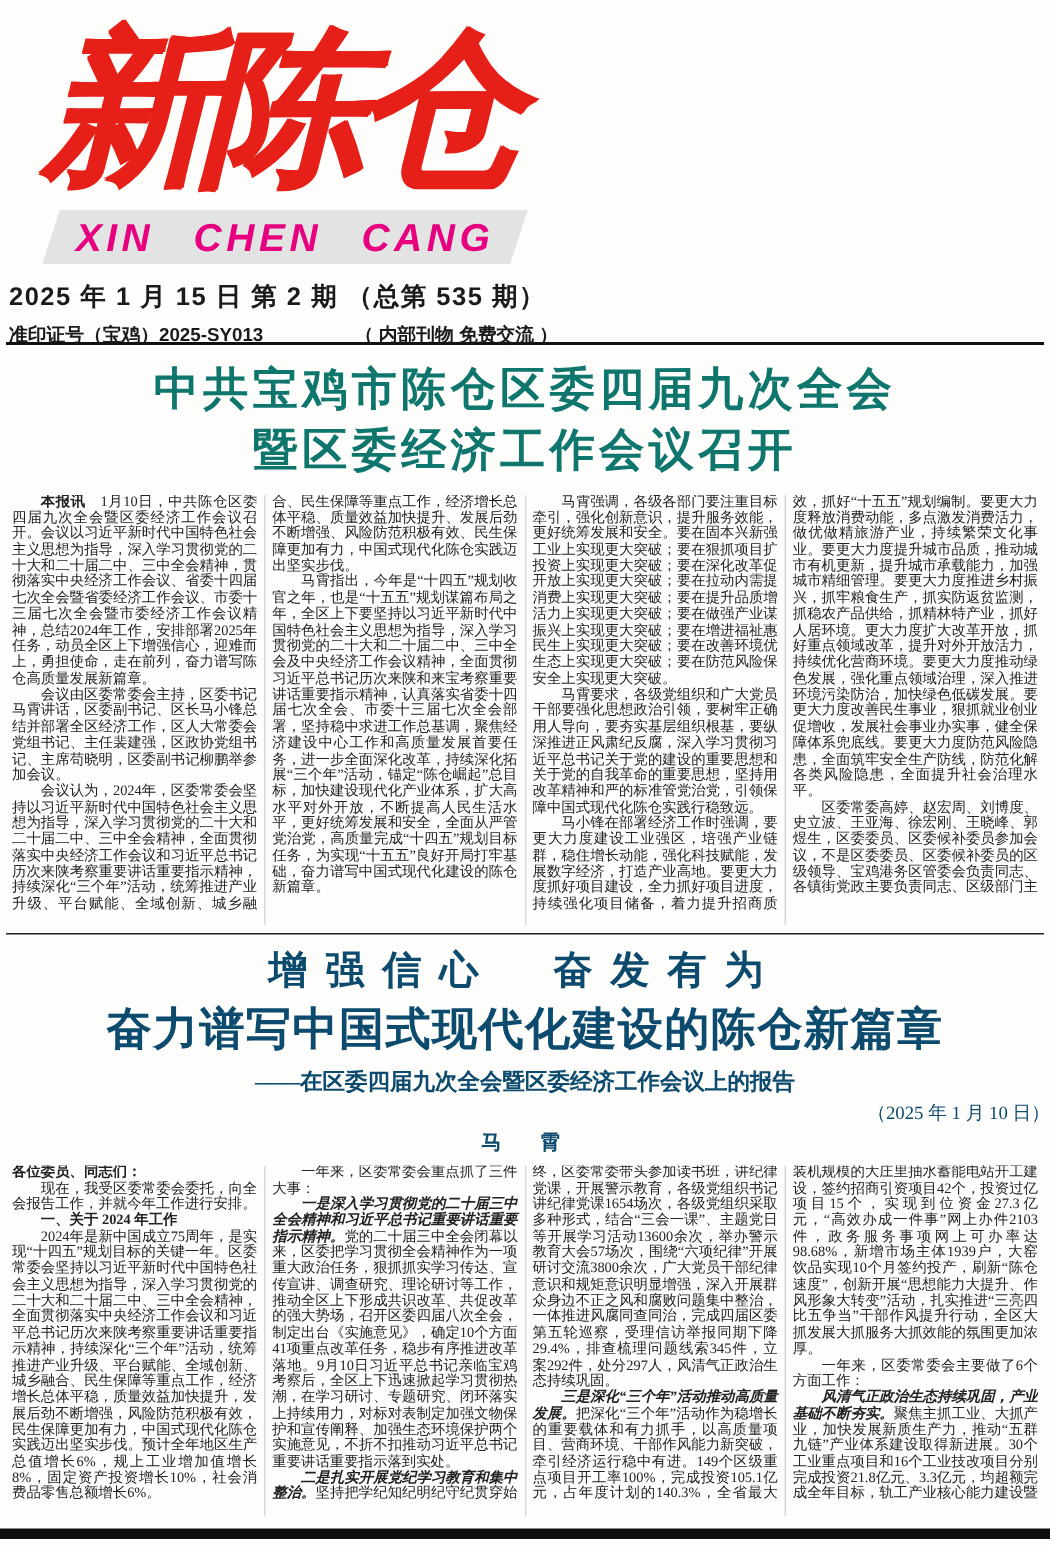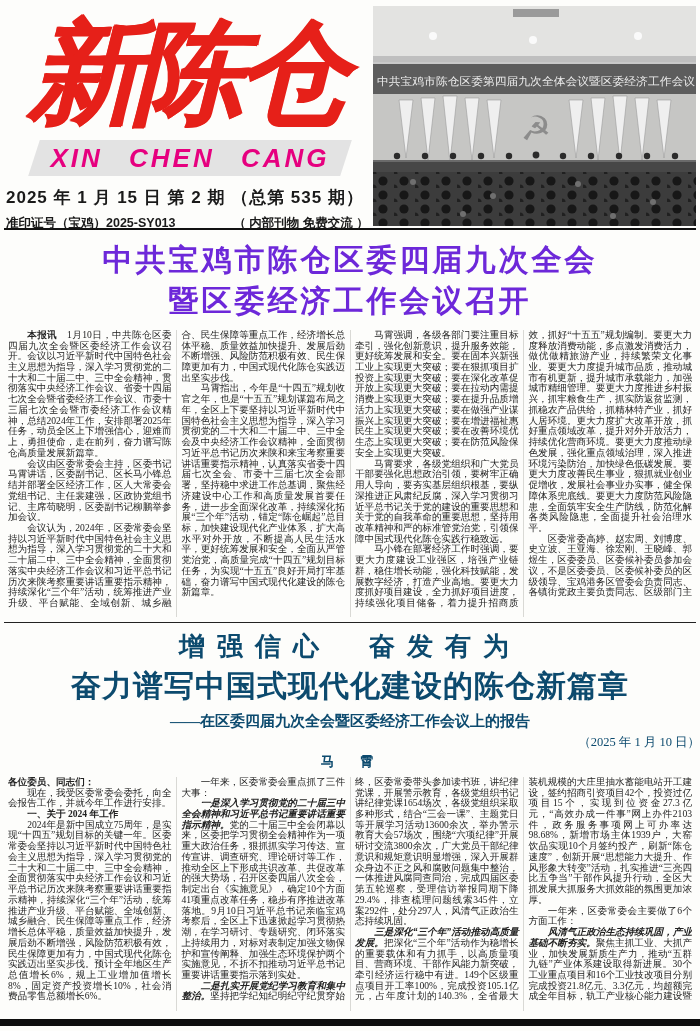--- a/index.html
+++ b/index.html
@@ -3,21 +3,21 @@
 <meta charset="utf-8">
 <style>
   * { box-sizing: border-box; margin: 0; padding: 0; }
   html,body { background:#ffffff; }
   #page {
     position: relative; width: 700px; height: 1031px; overflow: hidden;
     background: #fdfdfb; color:#1a1a1a;
     font-family: "Liberation Serif", serif;
   }
   
-  .masthead { display:flex; padding:6px 4px 0 6px; height:227px; }
+  .masthead { display:flex; padding:6px 4px 0 6px; height:227px;flex-direction:column; }
   .brand { width:368px; position:relative; }
   .brand-cn {
     font-family:"DejaVu Serif", serif; font-weight:bold; font-style:italic;
     font-size:112px; line-height:1.18; letter-spacing:-8px; color:#e62019;
     text-shadow:1.5px 0 #e62019, 0 1px #e62019;
     margin-left:22px; white-space:nowrap;
   }
   .pinyin-band {
     width:312px; height:36px; background:#e3e3e3;
     transform:skewX(-18deg); margin:2px 0 0 28px;
@@ -35,21 +35,21 @@
     display:flex; justify-content:space-between; font-family:"Liberation Sans", sans-serif;
     font-weight:bold; font-size:12.5px; margin-top:6px; padding-right:2px; white-space:nowrap;
   }
   .photo-wrap { width:326px; height:220px; margin-left:2px; overflow:hidden; background:#fde047; }
   
   .rule-thick { border-top:2px solid #111; margin:1px 4px 0 4px; }
   .rule-thin  { border-top:1.5px solid #222; margin:5px 4px 0 4px; }
   .bottom-bar { height:7px; background:#0e0e0e; margin:8px 0 0 0; }
   
   .headline {
-    text-align:center; color:#6d28d9; font-family:"Liberation Sans", sans-serif;
+    text-align:center; color:#0f766e; font-family:"Liberation Sans", sans-serif;
     font-weight:bold; font-size:30px; letter-spacing:3px; line-height:1.38; margin-top:9px;
   }
   .cols {
     margin:8px 8px 0 8px; height:287px; overflow:hidden;
     columns:4; column-gap:10px; column-rule:1px solid #d9d9d5;
     font-size:9.6px; line-height:1.12; text-align:justify; color:#222;
   }
   .cols p { text-indent:2em; margin:0; }
   .cols p.flush { text-indent:0; }
   .cols b.lead { font-weight:bold; }

